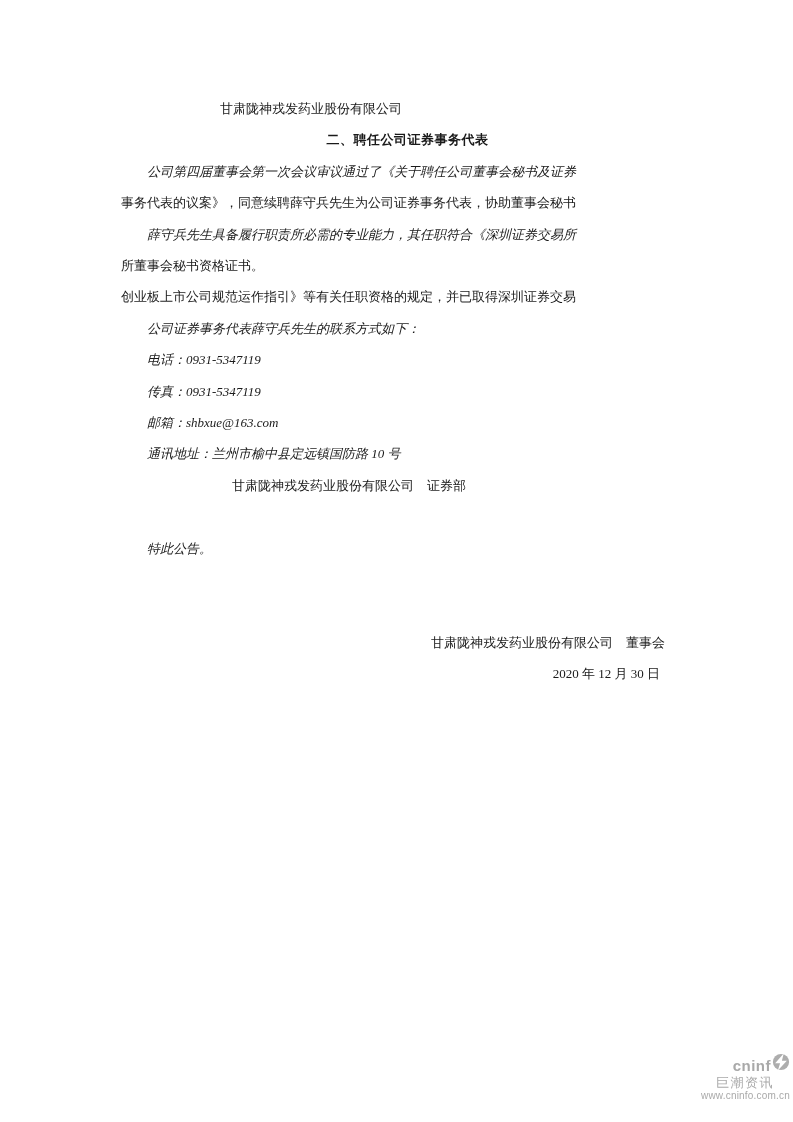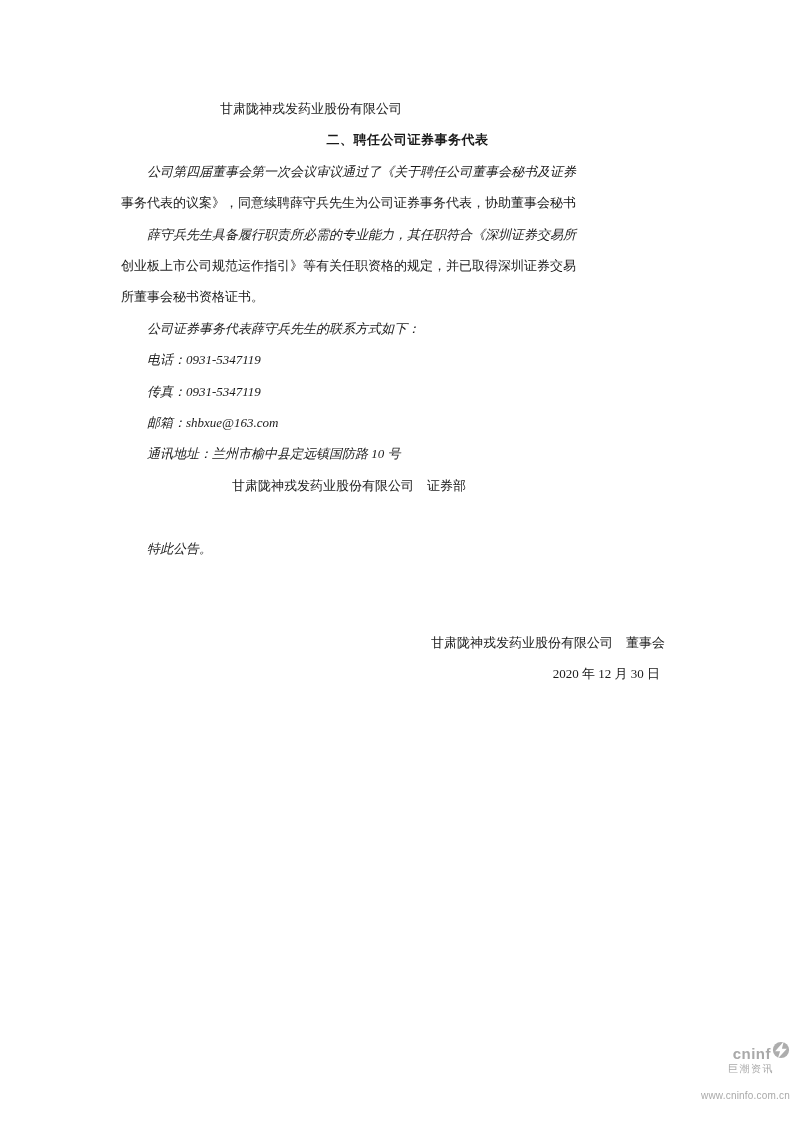--- a/index.html
+++ b/index.html
@@ -73,45 +73,45 @@
     font-weight: 700;
     font-size: 15px;
     letter-spacing: 0.5px;
   }
   .wm-swirl {
     display: inline-block;
     margin-left: 1px;
     margin-top: -4px;
   }
   .wm-cn {
-    font-size: 10px;
+    font-size: 13px;
     letter-spacing: 1.5px;
-    margin: 2px 16px 17px 0;
+    margin: 2px 16px 2px 0;
   }
   .wm-url {
     font-size: 10px;
     letter-spacing: 0.2px;
   }
 </style>
 </head>
 <body>
 
 <div class="page">
   <div class="content">
 
     <div class="line header-line">甘肃陇神戎发药业股份有限公司</div>
 
     <div class="line section-title">二、聘任公司证券事务代表</div>
 
     <div class="line ind">公司第四届董事会第一次会议审议通过了《关于聘任公司董事会秘书及证券</div>
     <div class="line">事务代表的议案》，同意续聘薛守兵先生为公司证券事务代表，协助董事会秘书</div>
 
     <div class="line ind">薛守兵先生具备履行职责所必需的专业能力，其任职符合《深圳证券交易所</div>
+    <div class="line">所董事会秘书资格证书。</div>
     <div class="line">创业板上市公司规范运作指引》等有关任职资格的规定，并已取得深圳证券交易</div>
-    <div class="line">所董事会秘书资格证书。</div>
 
     <div class="line ind">公司证券事务代表薛守兵先生的联系方式如下：</div>
 
     <div class="line ind">
       <span>电话：</span><span>0931-5347119</span>
     </div>
     <div class="line ind">
       <span>传真：</span><span>0931-5347119</span>
     </div>
     <div class="line ind">

